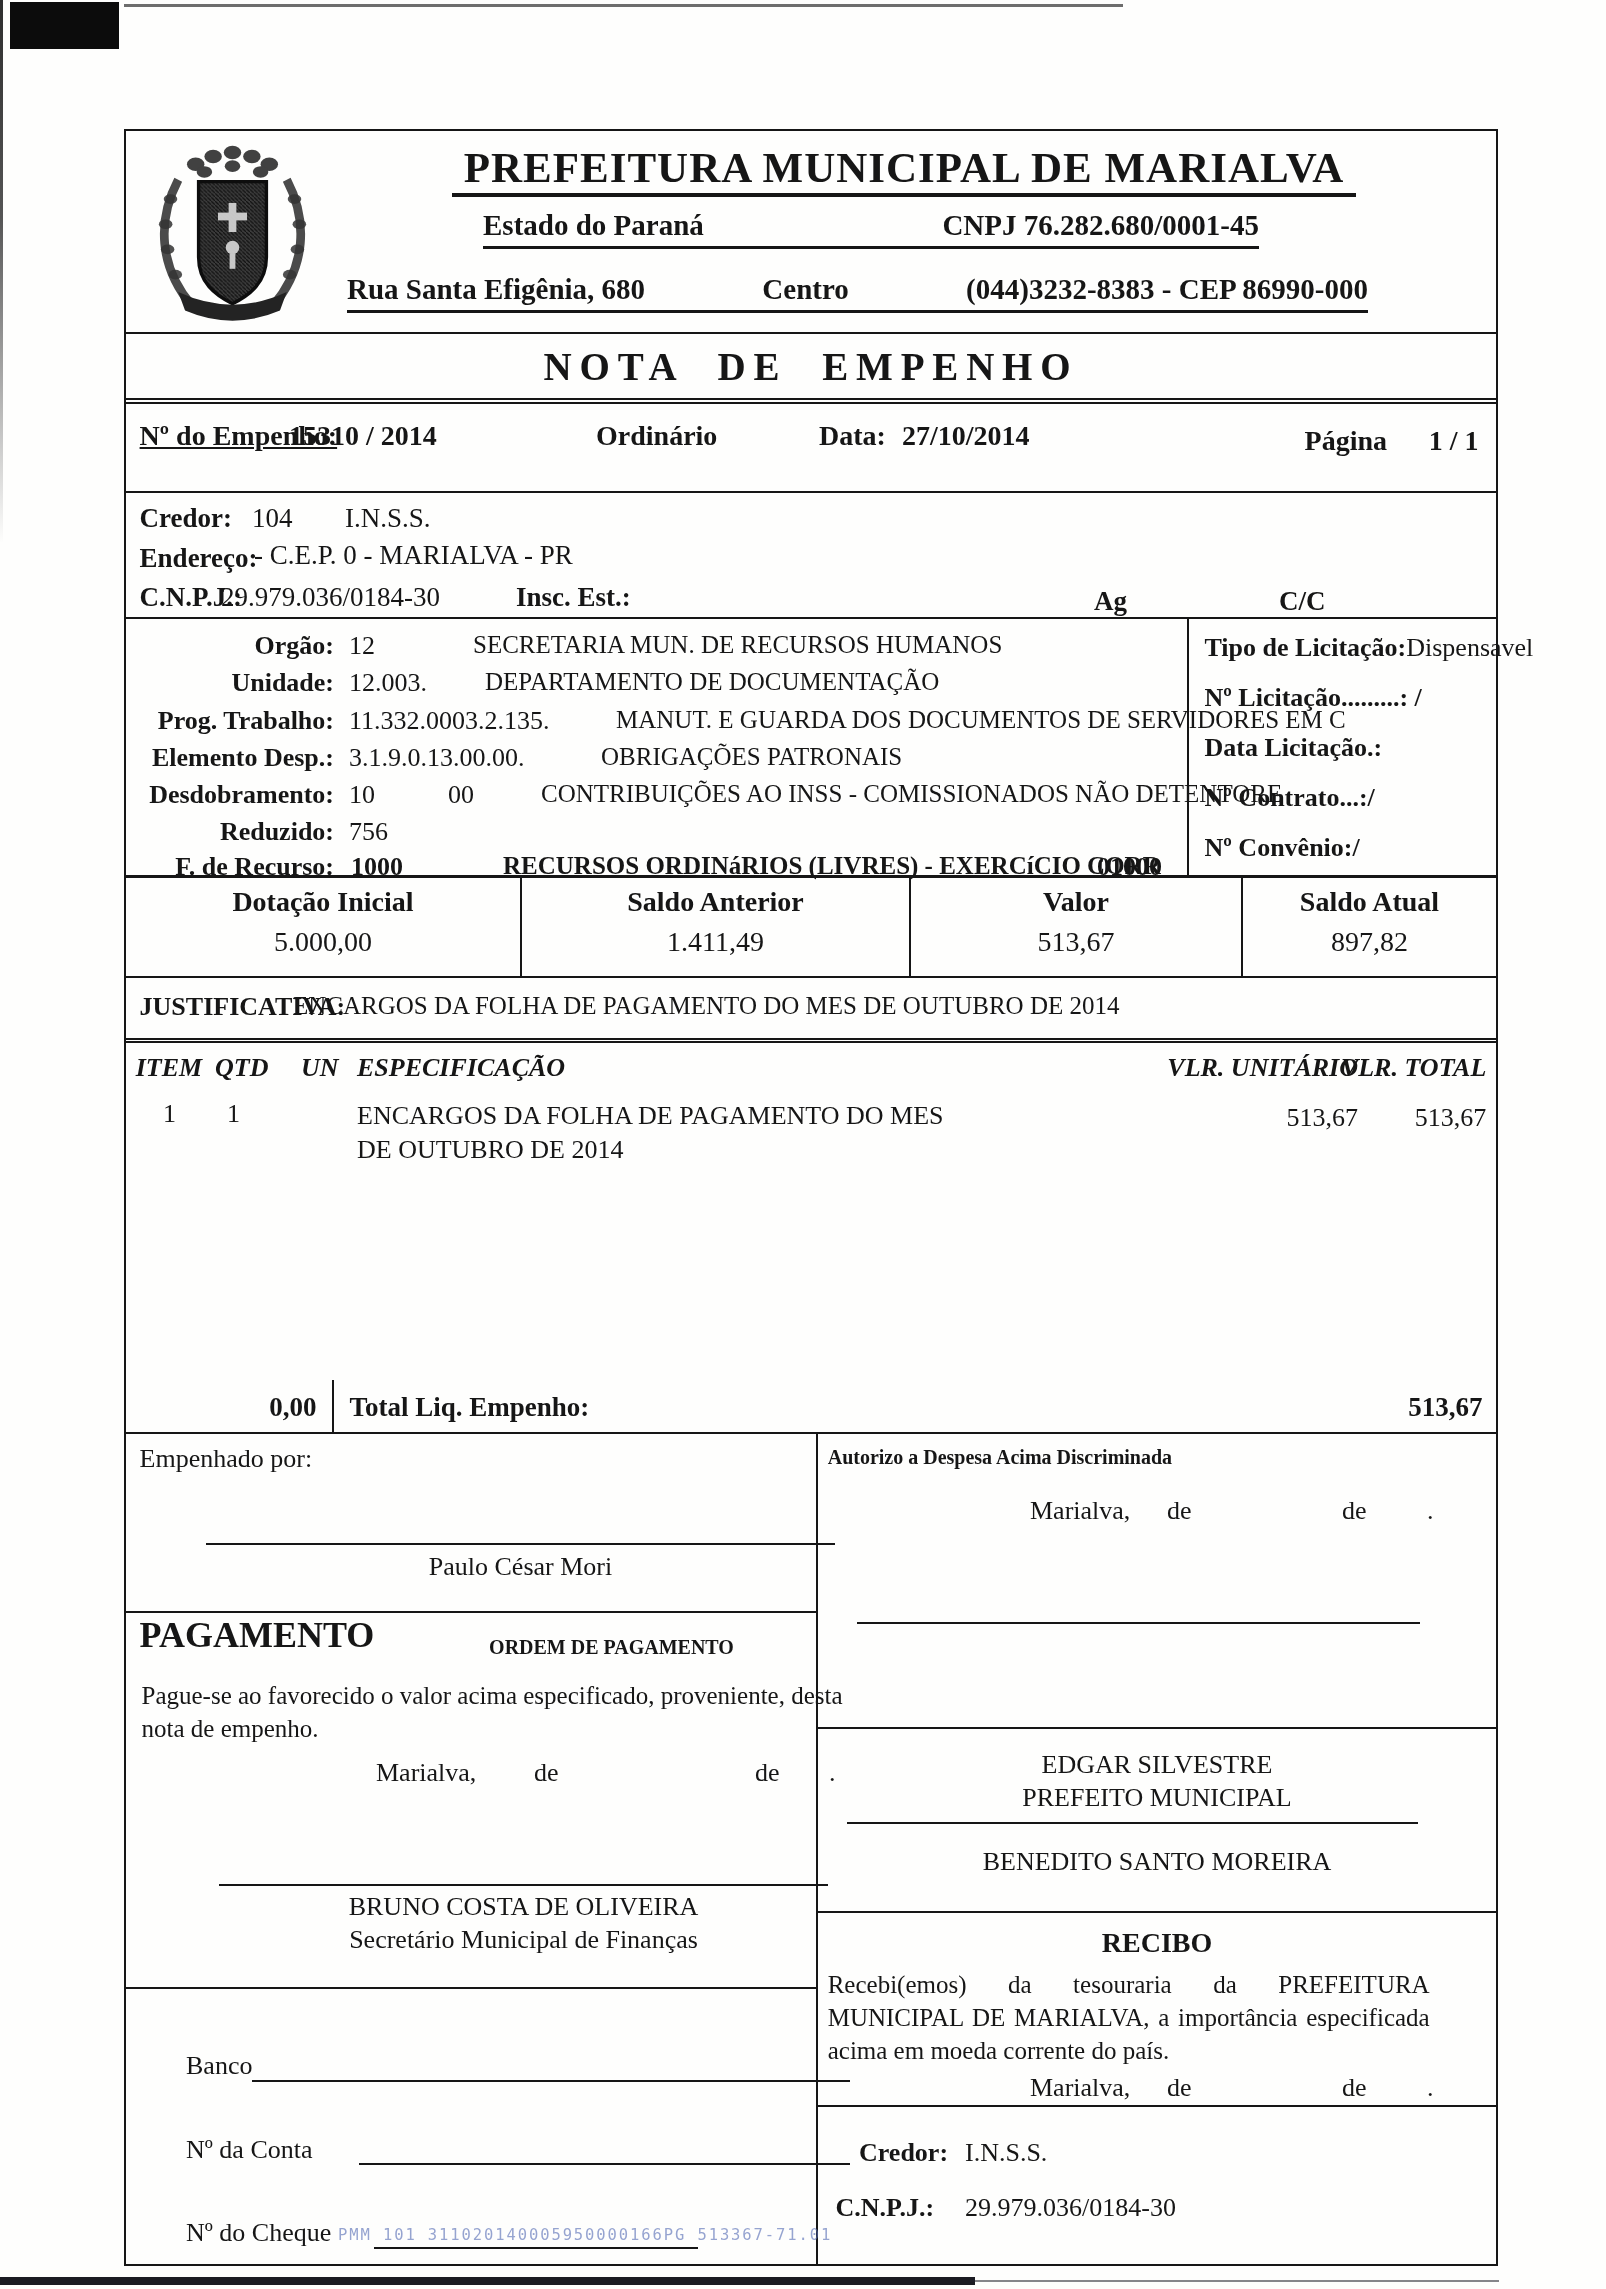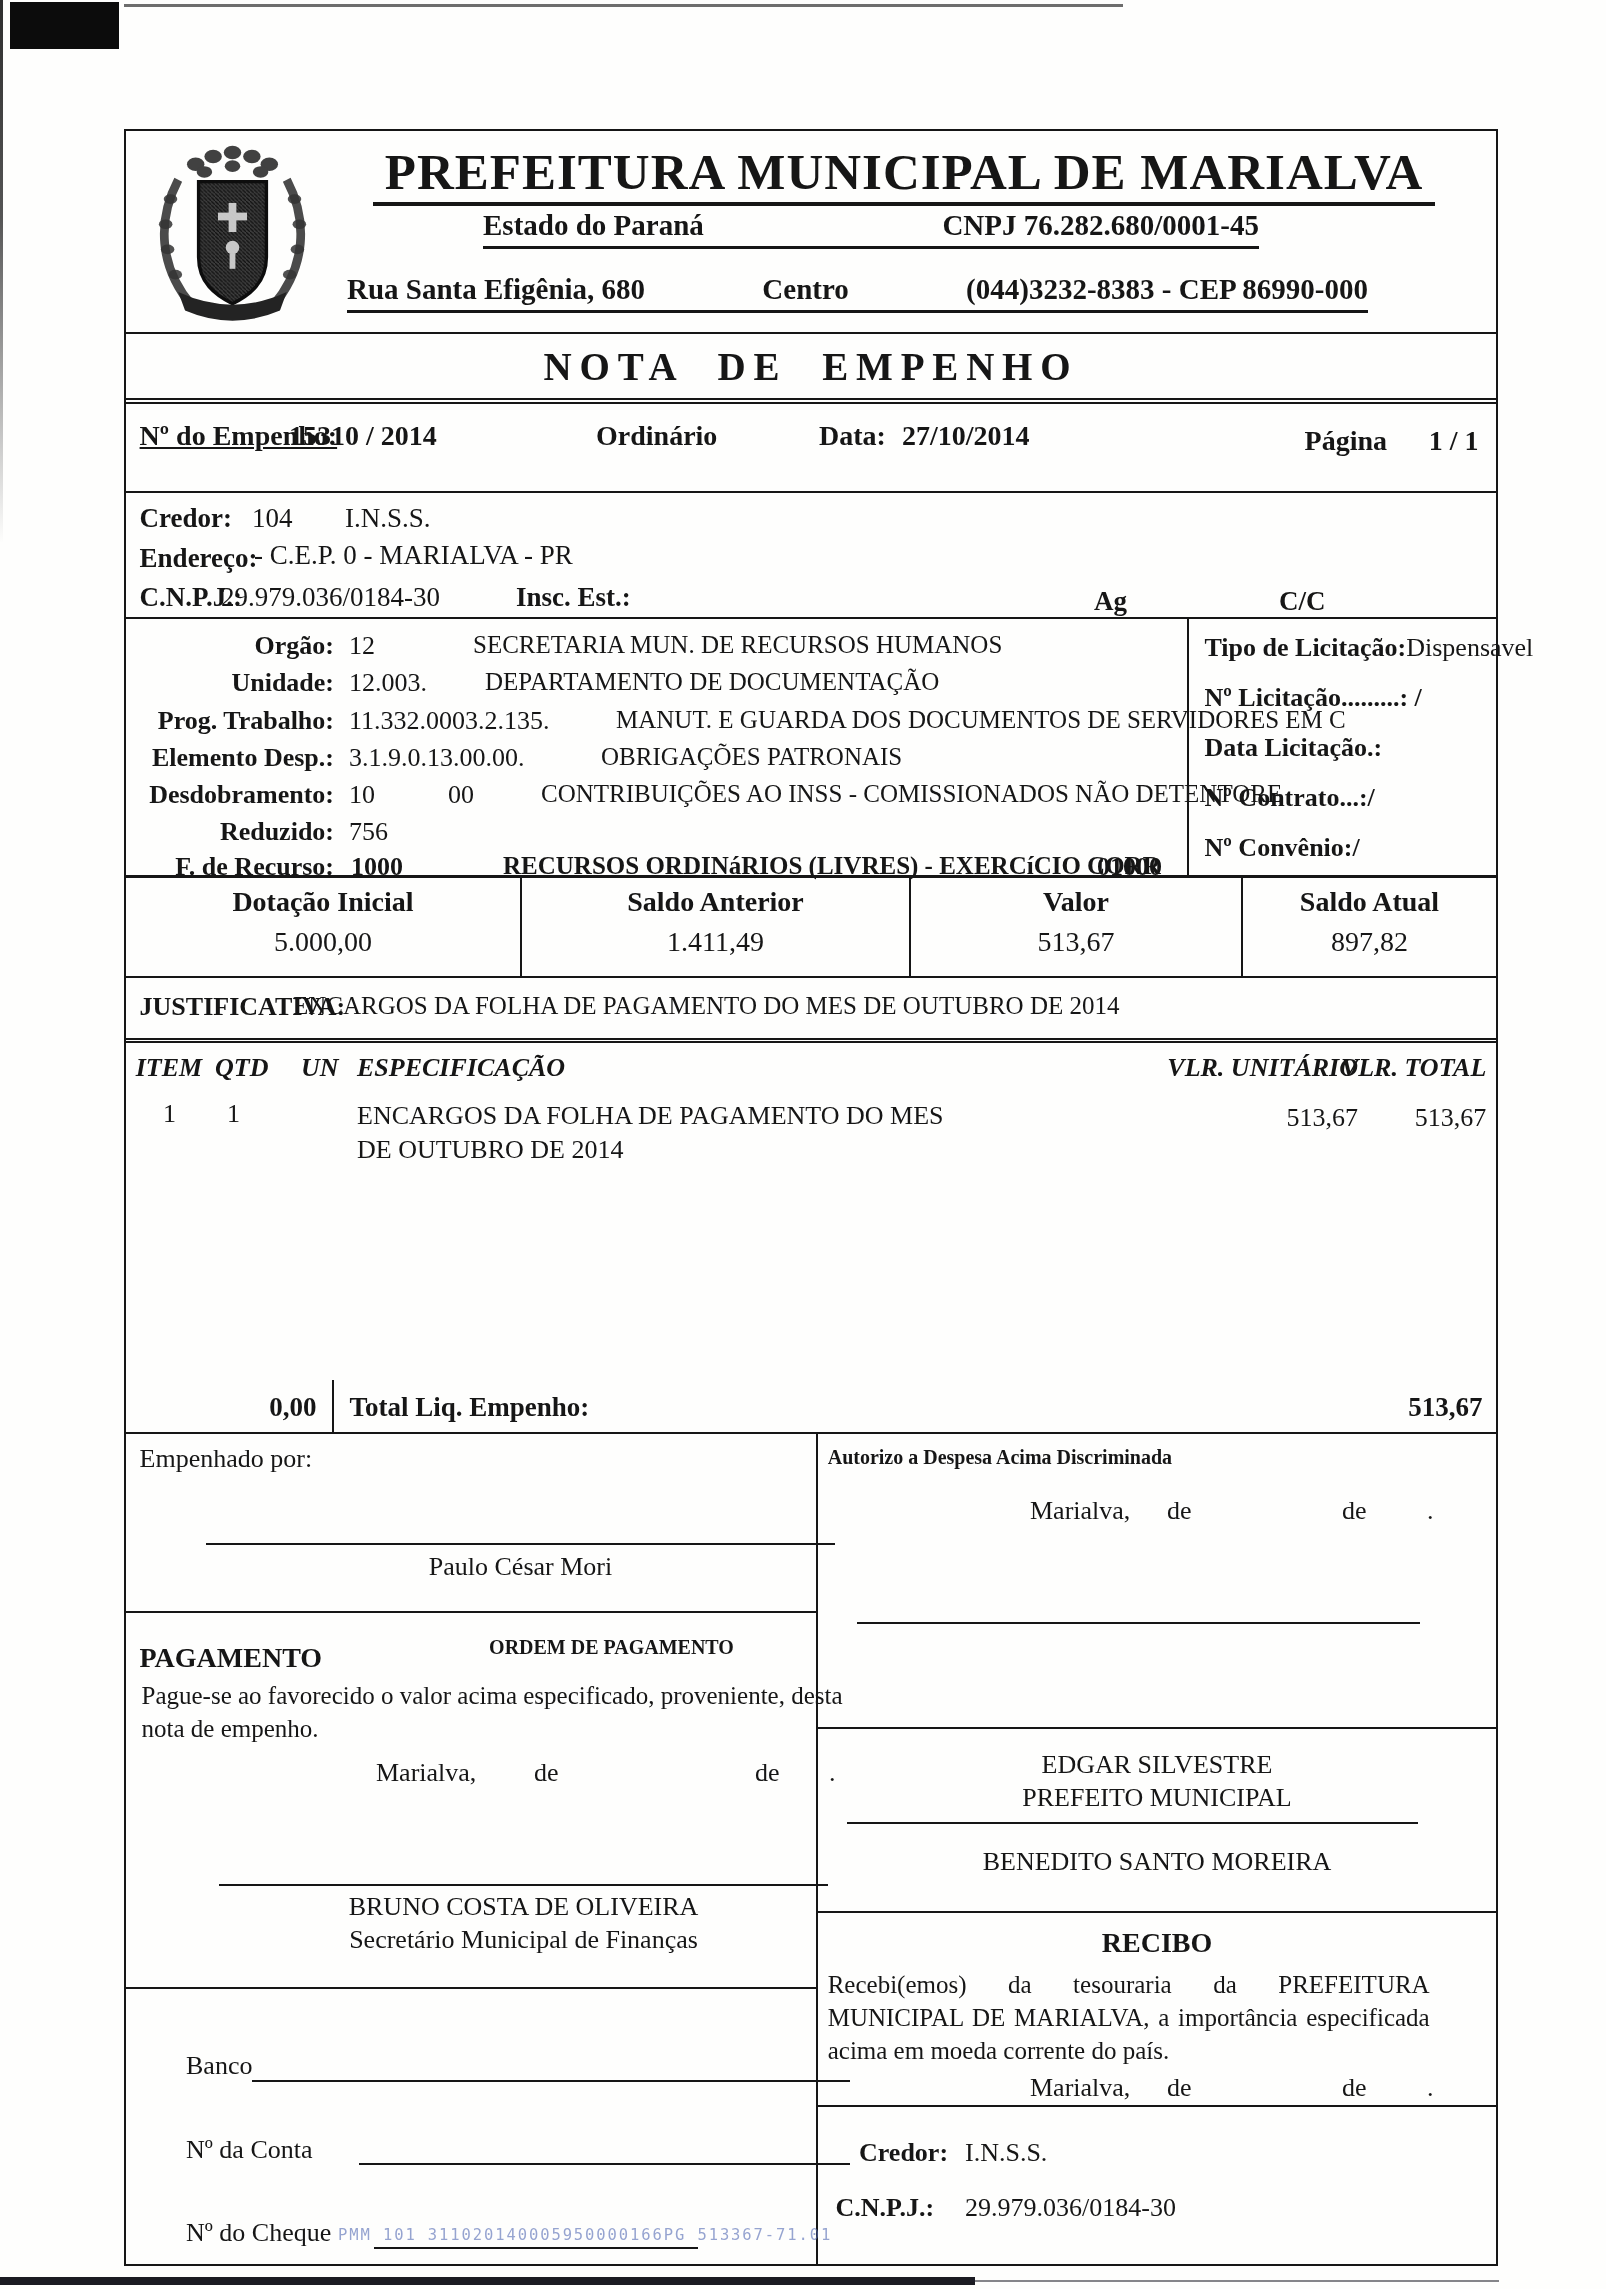--- a/index.html
+++ b/index.html
@@ -21,21 +21,21 @@
                font-family:"DejaVu Sans Mono", monospace; font-size:15.5px; letter-spacing:1.9px;
                color:rgba(86,108,180,.62); white-space:nowrap; }
 
   
   .form { position:absolute; left:124px; top:129px; width:1374px; height:2137px;
           border:2.9px solid #161616; display:flex; flex-direction:column; }
 
   .sec-header { position:relative; height:201px; }
   .logo { position:absolute; left:19.4px; top:7.8px; width:175px; height:186px; }
   .hdr-title { margin:11.6px 0 0 225px; width:1106px; text-align:center;
-               font-size:51px; font-weight:bold; letter-spacing:1px; white-space:nowrap; }
+               font-size:43px; font-weight:bold; letter-spacing:1px; white-space:nowrap; }
   .hdr-title span { display:inline-block; border-bottom:4.9px solid #161616; padding:0 11.6px 1.9px; }
   .hdr-line2 { position:absolute; left:357px; top:78px; width:776px; display:flex; justify-content:space-between;
                border-bottom:3.9px solid #161616; padding-bottom:3.9px; font-size:29px; font-weight:bold; white-space:nowrap; }
   .hdr-line3 { position:absolute; left:221px; top:142px; width:1021px; display:flex; justify-content:space-between;
                border-bottom:3.9px solid #161616; padding-bottom:3.9px; font-size:29px; font-weight:bold; white-space:nowrap; }
 
   .sec-doctitle { height:72px; border-top:2.9px solid #161616; border-bottom:6.8px double #161616;
                   text-align:center; font-size:39px; font-weight:bold; letter-spacing:7.8px; word-spacing:17.5px; padding-top:9.7px; }
 
   .sec-emprow { position:relative; height:89px; border-bottom:2.9px solid #161616; font-size:28px; }
@@ -266,21 +266,21 @@
     </div>
 
     <div class="sec-bottom">
 
       <div class="bot-left">
         <span class="abs" style="left:13.6px; top:9.7px;">Empenhado por:</span>
         <div class="sigline" style="left:80px; top:80px; width:629px; height:31px;"></div>
         <div class="ctr" style="left:80px; top:118px; width:629px;">Paulo César Mori</div>
         <div class="hline" style="top:177px;"></div>
 
-        <span class="abs b" style="left:13.6px; top:208px; font-size:28px;">PAGAMENTO</span>
+        <span class="abs b" style="left:13.6px; top:180px; font-size:36px;">PAGAMENTO</span>
         <div class="ctr b" style="left:233px; top:202px; width:505px; font-size:20px;">ORDEM DE PAGAMENTO</div>
         <div class="para" style="left:15.5px; top:245px; width:723px;">Pague-se ao favorecido o valor acima especificado, proveniente, desta nota de empenho.</div>
 
         <span class="abs" style="left:250px; top:324px;">Marialva,</span>
         <span class="abs" style="left:408px; top:324px;">de</span>
         <span class="abs" style="left:629px; top:324px;">de</span>
         <span class="abs" style="left:703px; top:324px;">.</span>
 
         <div class="sigline" style="left:93px; top:417px; width:609px; height:35px;"></div>
         <div class="ctr" style="left:93px; top:458px; width:609px;">BRUNO COSTA DE OLIVEIRA</div>

